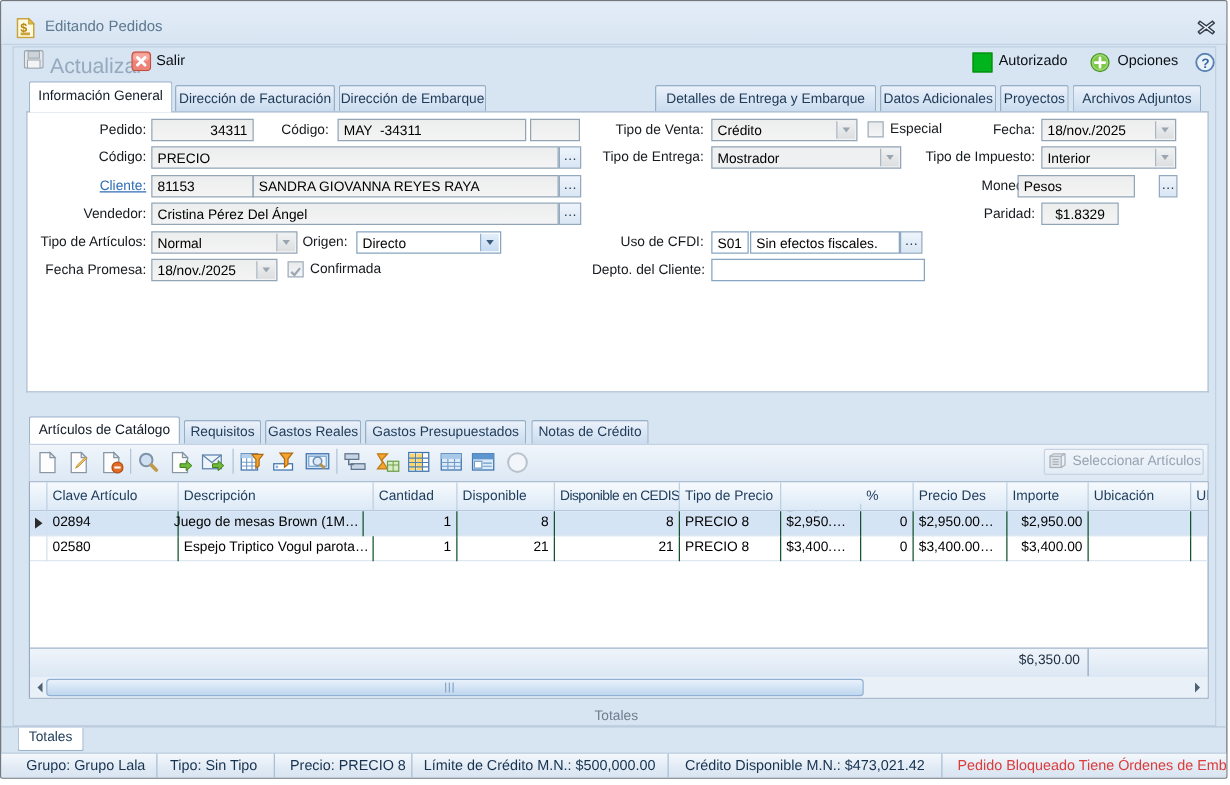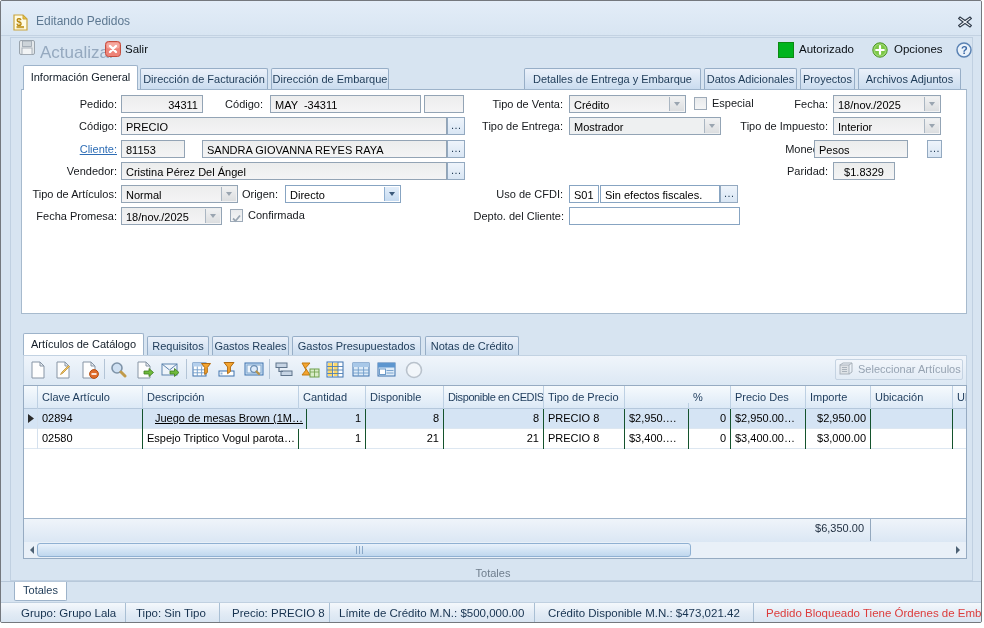--- a/index.html
+++ b/index.html
@@ -88,21 +88,21 @@
   <div class="lbl" style="left:0;top:208px;width:116px;">Fecha Promesa:</div>
 
   <div class="fld" style="left:120px;top:94px;width:82px;text-align:right;">34311</div>
   <div class="lbl" style="left:150px;top:96px;width:112px;">Código:</div>
   <div class="fld" style="left:269px;top:94px;width:151px;">MAY  -34311</div>
   <div class="fld" style="left:423px;top:94px;width:40px;"></div>
 
   <div class="fld" style="left:120px;top:116px;width:326px;">PRECIO</div>
   <div class="dots" style="left:446px;top:116px;">…</div>
 
-  <div class="fld" style="left:120px;top:139px;width:64px;">81153</div>
+  <div class="fld" style="left:120px;top:139px;width:82px;">81153</div>
   <div class="fld" style="left:201px;top:139px;width:245px;">SANDRA GIOVANNA REYES RAYA</div>
   <div class="dots" style="left:446px;top:139px;">…</div>
 
   <div class="fld" style="left:120px;top:161px;width:326px;">Cristina Pérez Del Ángel</div>
   <div class="dots" style="left:446px;top:161px;">…</div>
 
   <div class="fld" style="left:120px;top:184px;width:117px;">Normal<span class="darr"></span></div>
   <div class="lbl" style="left:160px;top:186px;width:117px;">Origen:</div>
   <div class="fldw" style="left:284px;top:184px;width:116px;">Directo<span class="barr"></span></div>
 
@@ -250,21 +250,21 @@
   <div class="gh" style="left:730px;top:385px;width:75px;">Precio Des</div>
   <div class="gh" style="left:805px;top:385px;width:65px;">Importe</div>
   <div class="gh" style="left:870px;top:385px;width:82px;">Ubicación</div>
   <div class="gh" style="left:952px;top:385px;width:13px;border-right:none;">Ubi</div>
 
   <div class="abs" style="left:23px;top:408px;width:942px;height:20px;background:#d5e4f4;border-bottom:1px solid #dde7f1;"></div>
   <div class="abs" style="left:23px;top:408px;width:14px;height:20px;border-right:1px solid #d5e1ee;"><svg width="8" height="9" style="margin:5px 0 0 3px" viewBox="0 0 8 9">
         <path d="M1 0 L7 4.5 L1 9 Z" fill="#2b2b2b"></path>
       </svg></div>
   <div class="gc" style="left:37px;top:408px;width:105px;">02894</div>
-  <div class="gc" style="left:150px;top:408px;width:156px;text-decoration:underline;">Juego de mesas Brown (1M…</div>
+  <div class="gc" style="left:134px;top:408px;width:156px;">Juego de mesas Brown (1M…</div>
   <div class="gc num" style="left:298px;top:408px;width:67px;">1</div>
   <div class="gc num" style="left:365px;top:408px;width:78px;">8</div>
   <div class="gc num" style="left:443px;top:408px;width:100px;">8</div>
   <div class="gc" style="left:543px;top:408px;width:81px;">PRECIO 8</div>
   <div class="gc" style="left:624px;top:408px;width:64px;">$2,950.…</div>
   <div class="gc num" style="left:688px;top:408px;width:42px;">0</div>
   <div class="gc" style="left:730px;top:408px;width:75px;">$2,950.00…</div>
   <div class="gc num" style="left:805px;top:408px;width:65px;">$2,950.00</div>
   <div class="gc" style="left:870px;top:408px;width:82px;"></div>
   <div class="gc" style="left:952px;top:408px;width:13px;border-right:none;"></div>
@@ -273,21 +273,21 @@
   <div class="abs" style="left:23px;top:428px;width:14px;height:20px;border-right:1px solid #d5e1ee;"></div>
   <div class="gc" style="left:37px;top:428px;width:105px;">02580</div>
   <div class="gc" style="left:142px;top:428px;width:156px;">Espejo Triptico Vogul parota…</div>
   <div class="gc num" style="left:298px;top:428px;width:67px;">1</div>
   <div class="gc num" style="left:365px;top:428px;width:78px;">21</div>
   <div class="gc num" style="left:443px;top:428px;width:100px;">21</div>
   <div class="gc" style="left:543px;top:428px;width:81px;">PRECIO 8</div>
   <div class="gc" style="left:624px;top:428px;width:64px;">$3,400.…</div>
   <div class="gc num" style="left:688px;top:428px;width:42px;">0</div>
   <div class="gc" style="left:730px;top:428px;width:75px;">$3,400.00…</div>
-  <div class="gc num" style="left:805px;top:428px;width:65px;">$3,000.00</div>
+  <div class="gc num" style="left:805px;top:428px;width:65px;">$3,400.00</div>
   <div class="gc" style="left:870px;top:428px;width:82px;"></div>
   <div class="gc" style="left:952px;top:428px;width:13px;border-right:none;"></div>
 
   <div class="abs" style="left:23px;top:517px;width:942px;height:24px;background:linear-gradient(#eff4fa,#dbe7f4);border-top:1px solid #9fb4ca;"></div>
   <div class="abs" style="left:800px;top:521px;width:63px;font-size:11px;text-align:right;color:#1c2b3d;">$6,350.00</div>
   <div class="abs" style="left:869px;top:518px;width:1px;height:22px;background:#93a8be;"></div>
 
   <div class="abs" style="left:23px;top:541px;width:942px;height:16px;background:#e9f0f8;"></div>
   <div class="abs" style="left:23px;top:541px;width:16px;height:16px;"><svg width="16" height="16">
         <path d="M10 4 L6 8 L10 12 Z" fill="#4d6174"></path>

